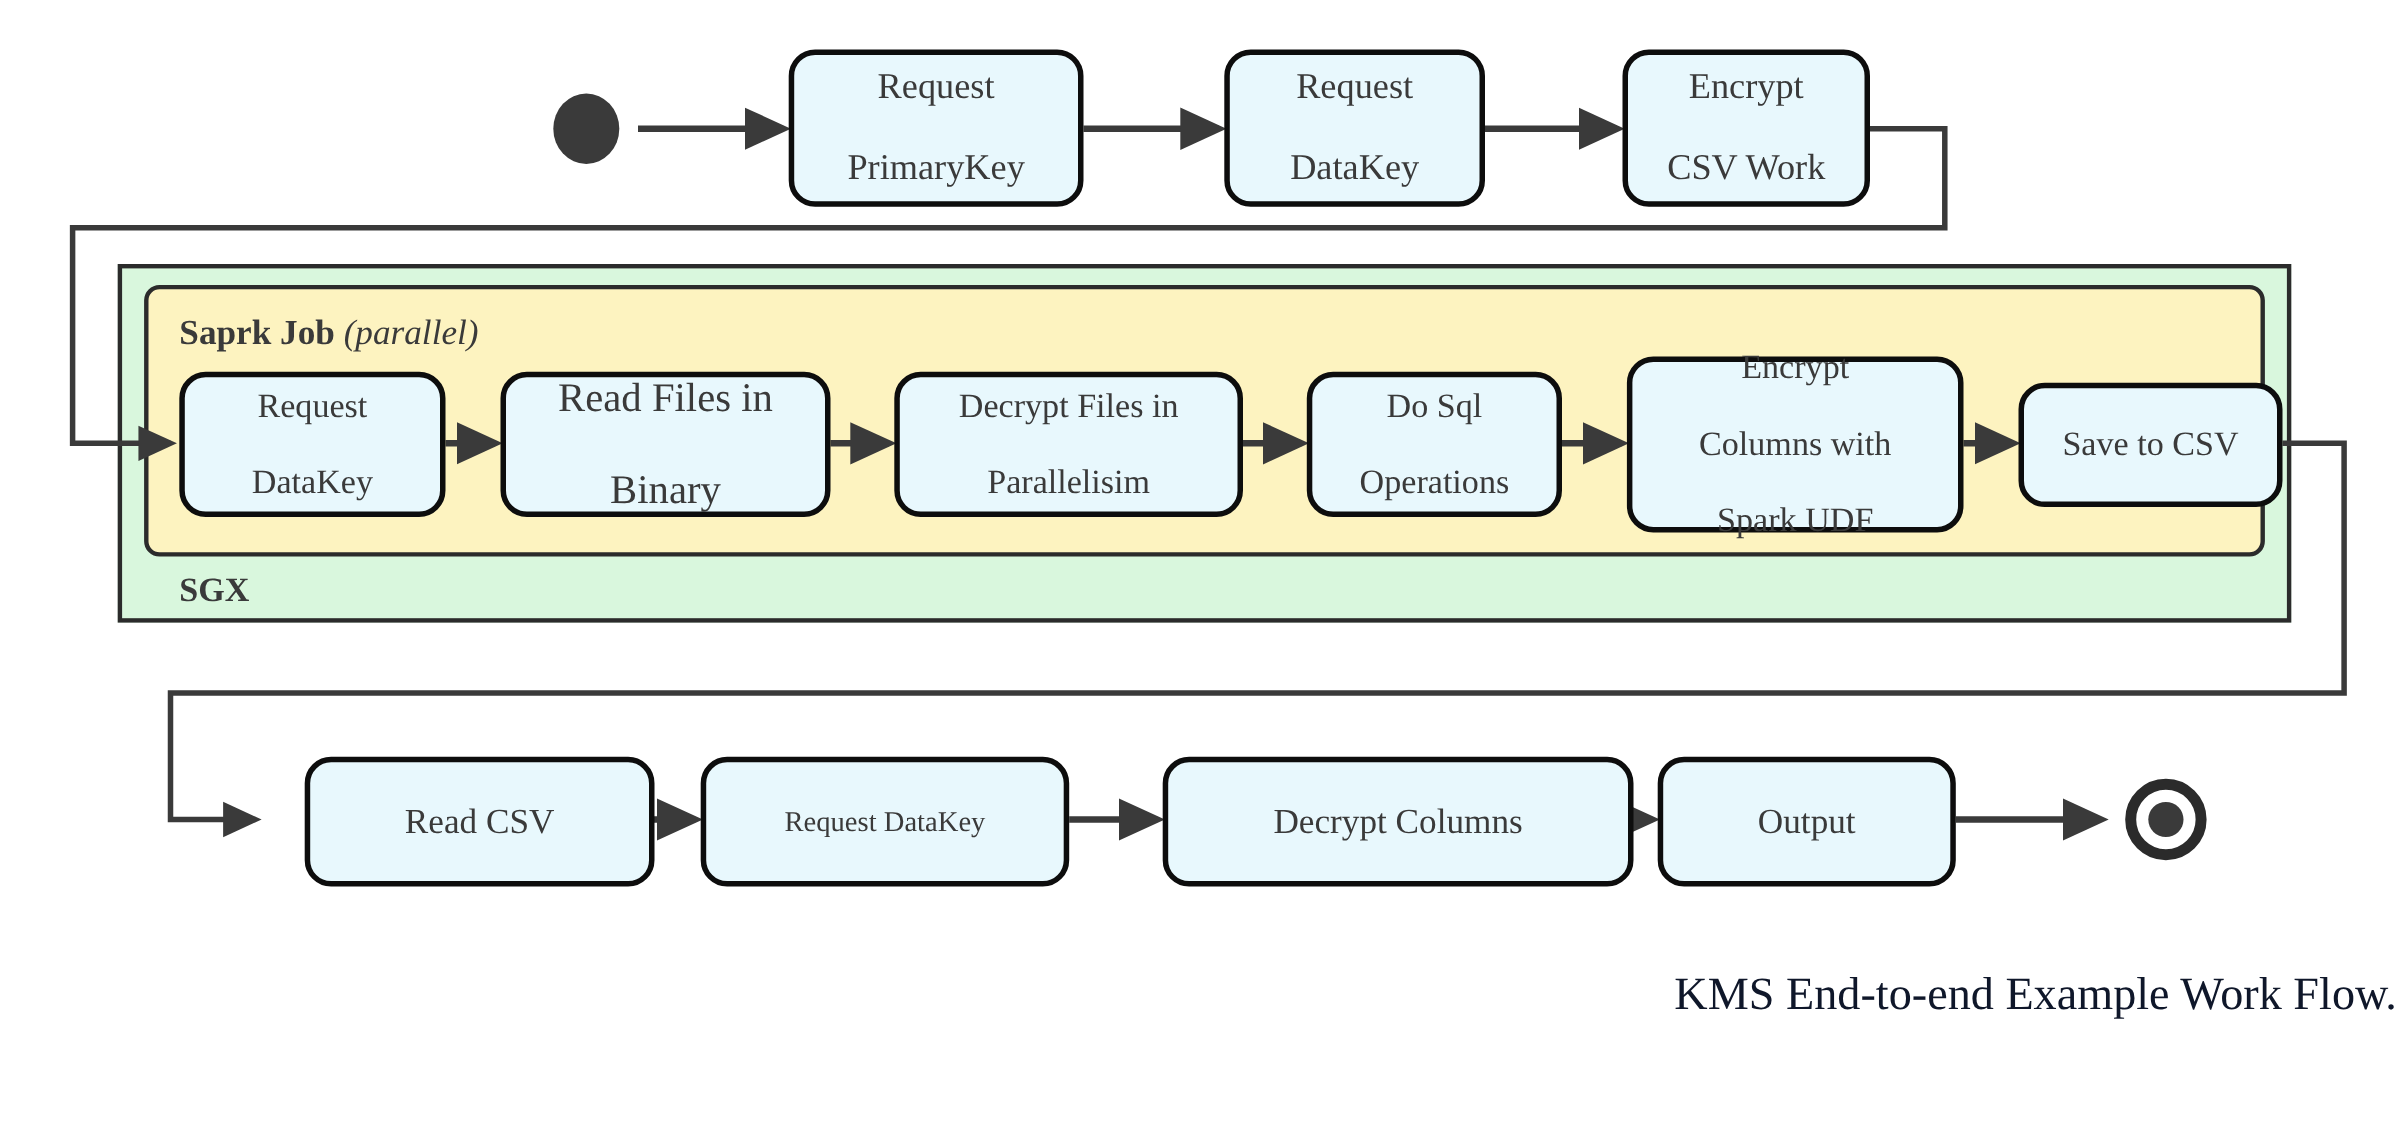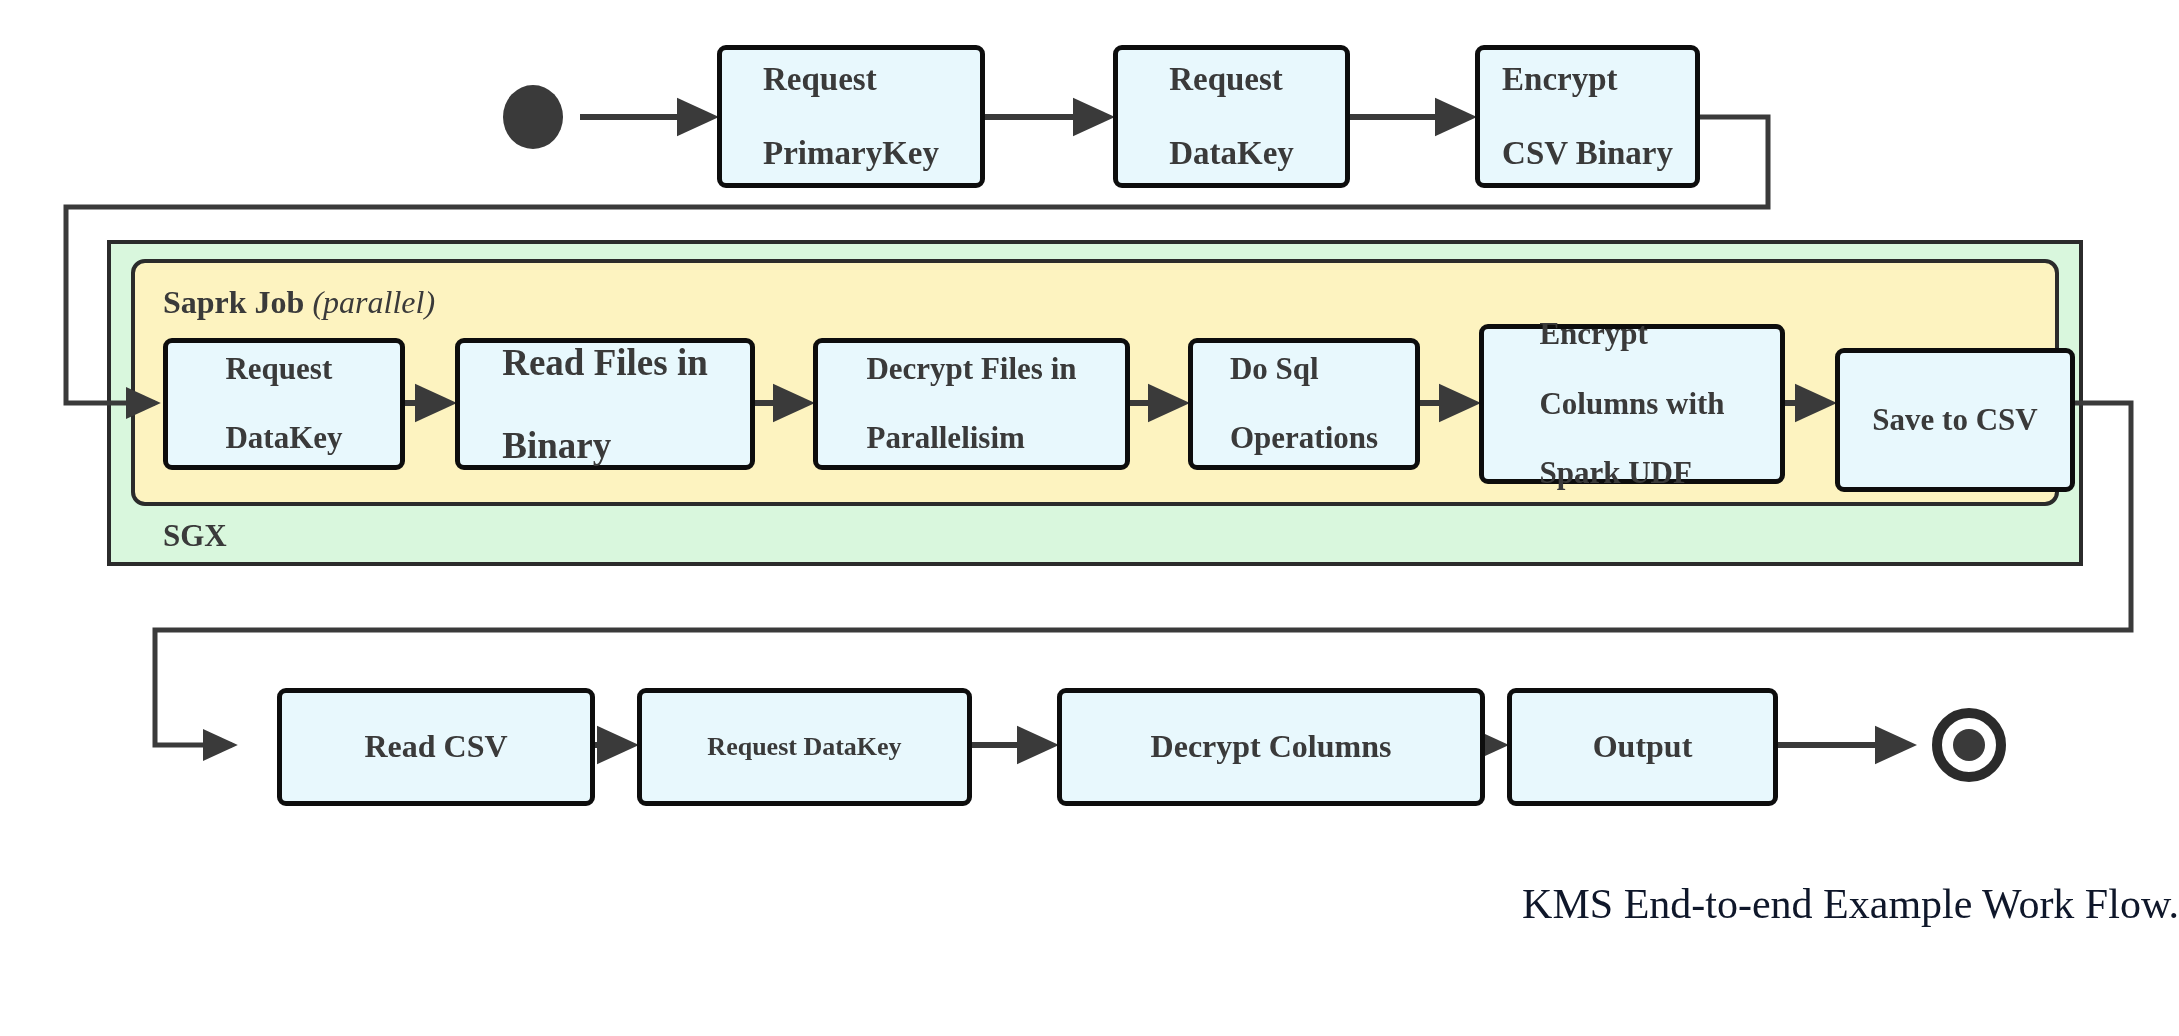--- a/index.html
+++ b/index.html
@@ -4,25 +4,25 @@
 <style>
   html,body{margin:0;padding:0;background:#ffffff;}
   body{width:2179px;height:1036px;font-family:"Liberation Serif",serif;color:#333333;overflow:hidden;}
   #stage{position:relative;width:2179px;height:1036px;}
   svg.layer{position:absolute;left:0;top:0;width:2179px;height:1036px;}
 
   .node{
     position:absolute;
     background:#e8f8fd;
     border:5px solid #0d0d0d;
-    border-radius:9px;
+    border-radius:24px;
     display:flex;align-items:center;justify-content:center;
-    text-align:left;
+    text-align:center;
     font-family:"Liberation Serif",serif;
-    font-weight:bold;
+    font-weight:normal;
     color:#3a3a3a;
     line-height:1.12;
     box-sizing:border-box;
     z-index:6;
   }
   .node span{display:block;padding:0 8px;}
 
   .container{
     position:absolute;
     box-sizing:border-box;
@@ -121,21 +121,21 @@
   <div class="node" style="left:1113px;top:45px;width:237px;height:143px;font-size:33px;">
     <span>
       <span>Request</span><br>
       <span>DataKey</span>
     </span>
   </div>
 
   <div class="node" style="left:1475px;top:45px;width:225px;height:143px;font-size:33px;">
     <span>
       <span>Encrypt</span><br>
-      <span>CSV Binary</span>
+      <span>CSV Work</span>
     </span>
   </div>
 
   <div class="node" style="left:163px;top:338px;width:242px;height:132px;font-size:31px;">
     <span>
       <span>Request</span><br>
       <span>DataKey</span>
     </span>
   </div>
 
@@ -161,21 +161,21 @@
   </div>
 
   <div class="node" style="left:1479px;top:324px;width:306px;height:160px;font-size:31px;">
     <span>
       <span>Encrypt</span><br>
       <span>Columns with</span><br>
       <span>Spark UDF</span>
     </span>
   </div>
 
-  <div class="node" style="left:1835px;top:348px;width:240px;height:144px;font-size:31px;">
+  <div class="node" style="left:1835px;top:348px;width:240px;height:113px;font-size:31px;">
     <span>
       <span>Save to CSV</span>
     </span>
   </div>
 
   <div class="node" style="left:237px;top:688px;width:318px;height:118px;font-size:32px;margin-left:40px;">
     <span>
       <span>Read CSV</span>
     </span>
   </div>

